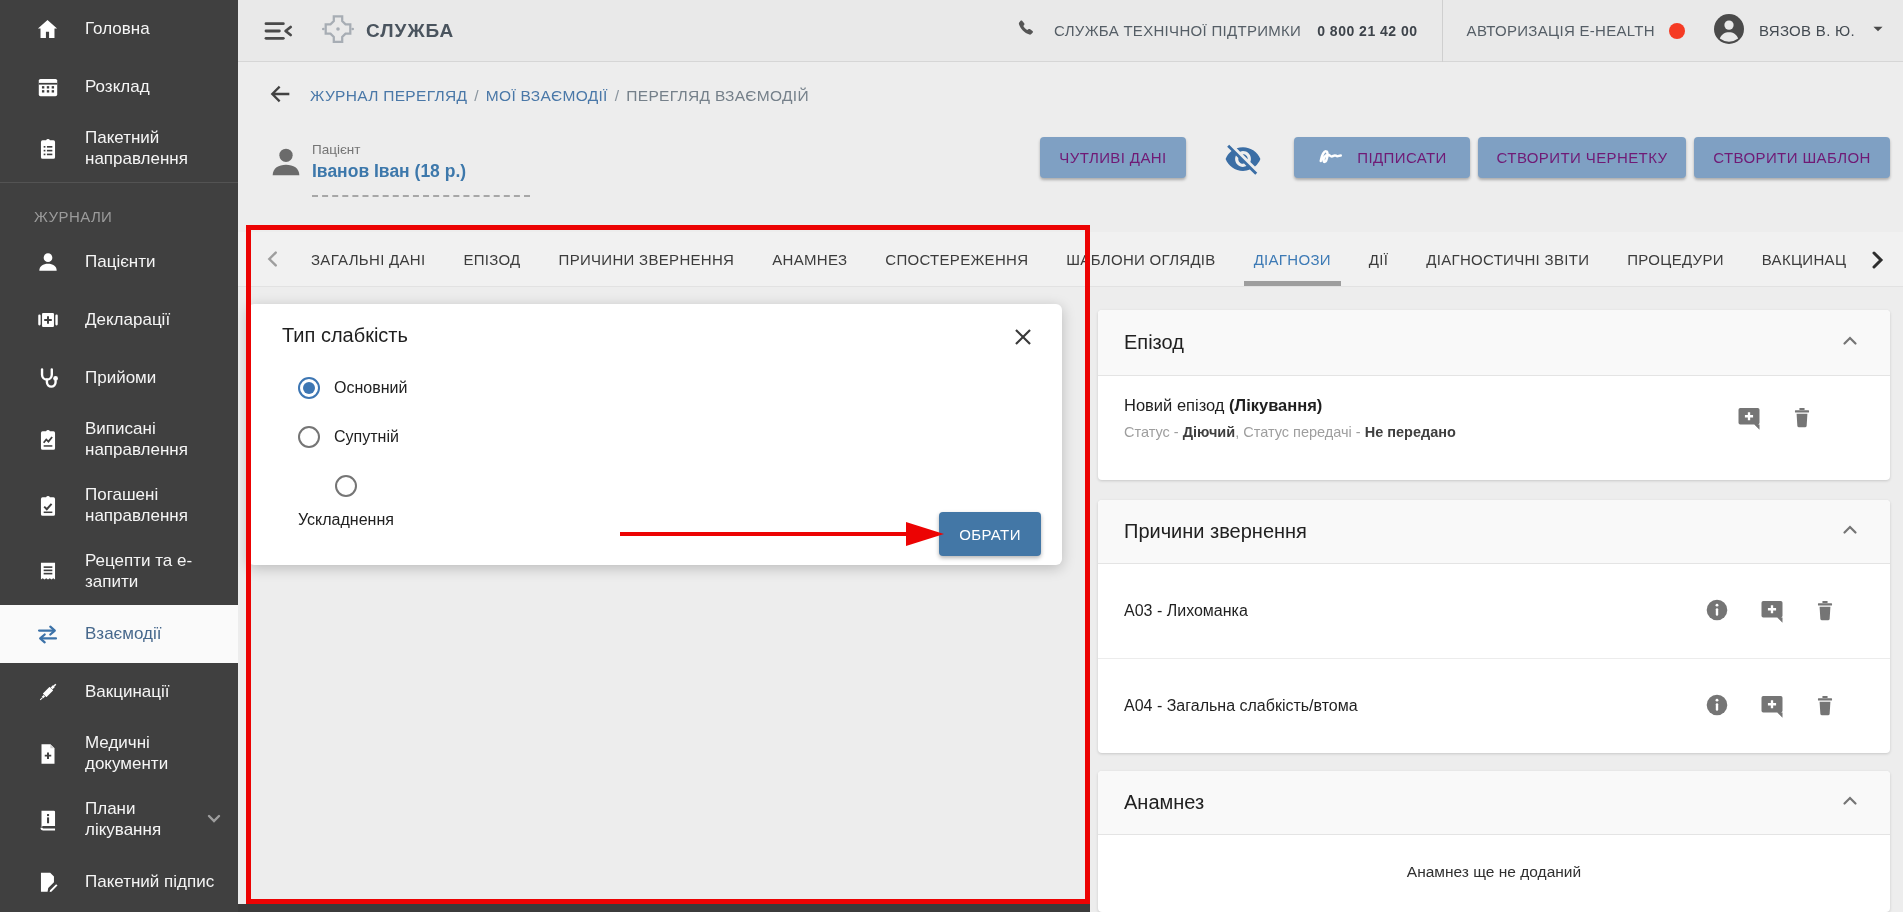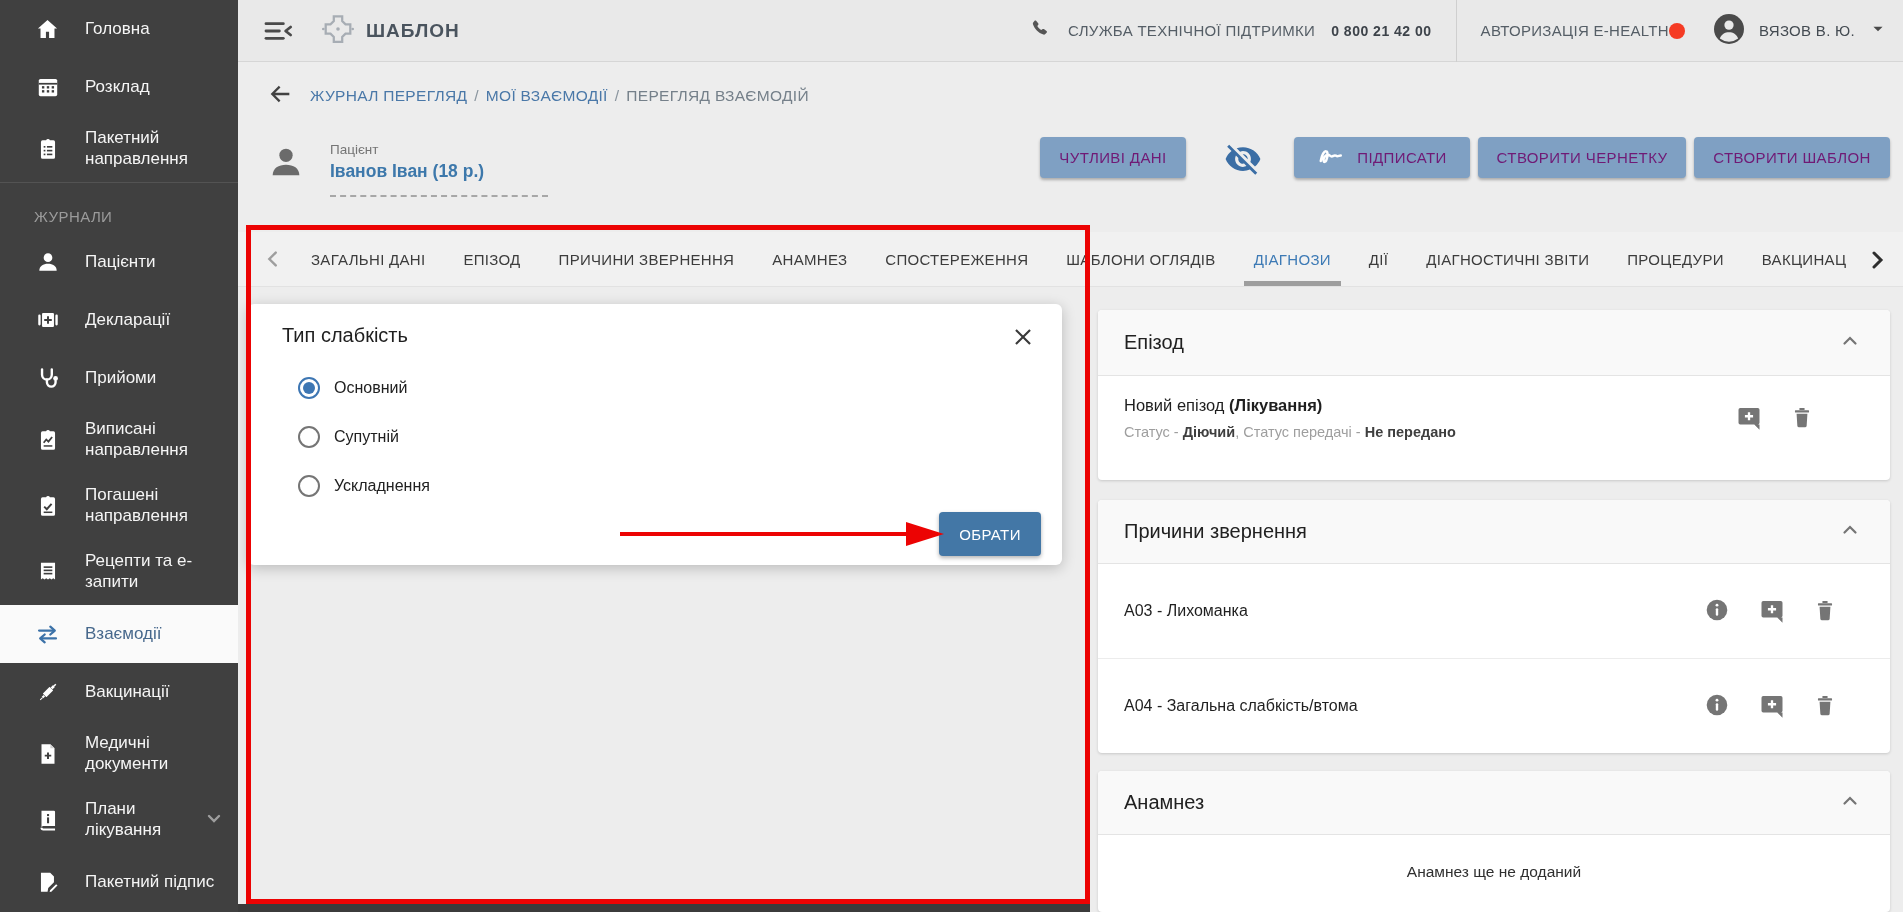--- a/index.html
+++ b/index.html
@@ -21,35 +21,35 @@
   
   #topbar { position:absolute; left:238px; top:0; width:1665px; height:62px; background:#e9e9e9;
             border-bottom:1px solid #d6d6d6; display:flex; align-items:center; padding:0 14px 0 24px; z-index:10; }
   #menu-btn { width:32px; height:32px; cursor:pointer; }
   #logo { display:flex; align-items:center; gap:10px; margin-left:26px; }
   #logo-text { font-size:19px; font-weight:bold; color:#4a545e; letter-spacing:1px; }
   #support { display:flex; align-items:center; gap:16px; margin-left:auto; }
   #support-label { font-size:15px; color:#555e66; letter-spacing:.3px; }
   #support-phone { font-size:14px; font-weight:bold; color:#3d434a; letter-spacing:.5px; }
   .v-div { width:1px; height:62px; background:#cfcfcf; margin:0 24px; }
-  #auth { display:flex; align-items:center; cursor:pointer; }
+  #auth { display:flex; align-items:center; gap:14px; cursor:pointer; }
   #auth-label { font-size:15px; color:#555e66; letter-spacing:.3px; }
   #auth-dot { width:16px; height:16px; border-radius:50%; background:#f53b24; }
   #user { display:flex; align-items:center; gap:12px; margin-left:26px; cursor:pointer; }
   #user-name { font-size:15px; color:#444b52; letter-spacing:.3px; }
 
   
   #breadcrumb { position:absolute; left:266px; top:80px; display:flex; align-items:center; gap:16px; z-index:5; }
   #breadcrumb .bc-text { font-size:15.5px; letter-spacing:.3px; }
   .bc-link { color:#4a78a8; cursor:pointer; }
   .bc-sep { color:#8a959e; margin:0 7px; }
   .bc-current { color:#75808a; }
 
   
-  #patient { position:absolute; left:266px; top:142px; display:flex; gap:24px; z-index:5;justify-content:flex-end; }
+  #patient { position:absolute; left:266px; top:142px; display:flex; gap:6px; z-index:5;justify-content:flex-end; }
   #patient-texts { padding-bottom:13px; border-bottom:2px dashed #a7a7a7; min-width:218px; }
   #patient-label { font-size:13.5px; color:#757575; }
   #patient-name { font-size:17.5px; font-weight:bold; color:#3d78ab; margin-top:4px; cursor:pointer; }
 
   
   .btn { position:absolute; top:137px; height:41px; background:#7fa0c3; color:#701a75; font-size:15px;
          letter-spacing:.4px; border-radius:4px; display:flex; align-items:center; justify-content:center;
          gap:10px; box-shadow:0 2px 3px rgba(0,0,0,.28); cursor:pointer; z-index:5; }
   #btn-sensitive { left:1040px; width:146px; }
   #eye-off { position:absolute; left:1224px; top:140px; width:38px; height:38px; cursor:pointer; z-index:5; }
@@ -98,21 +98,21 @@
   
   #modal { position:absolute; left:248px; top:304px; width:814px; height:261px; background:#fff;
            border-radius:6px; box-shadow:0 3px 14px rgba(0,0,0,.22); z-index:20; }
   #modal-title { position:absolute; left:34px; top:20px; font-size:20px; color:#1f1f1f; }
   #modal-close { position:absolute; right:26px; top:20px; width:26px; height:26px; cursor:pointer; }
   .radio-row { position:absolute; left:50px; display:flex; align-items:center; gap:14px; cursor:pointer; }
   .radio { width:22px; height:22px; border:2px solid #757575; border-radius:50%; position:relative; flex:0 0 22px; }
   .radio.sel { border-color:#3d76b3; }
   .radio.sel::after { content:''; position:absolute; inset:3px; background:#3d76b3; border-radius:50%; }
   .radio-label { font-size:16px; color:#212121; }
-  #opt-0 { top:73px; } #opt-1 { top:122px; } #opt-2 { top:171px; }
+  #opt-0 { top:73px; } #opt-1 { top:122px; } #opt-2 { top:171px;flex-direction:column; }
   #btn-choose { position:absolute; left:691px; top:208px; width:102px; height:44px; background:#4377a6;
                 color:#fff; font-size:15px; letter-spacing:.4px; border-radius:4px; display:flex;
                 align-items:center; justify-content:center; box-shadow:0 2px 4px rgba(0,0,0,.3); cursor:pointer; }
 
   
   #annot-rect { position:absolute; left:246px; top:225px; width:844px; height:679px;
                 border:5px solid #ec0303; z-index:50; pointer-events:none; }
   #annot-arrow { position:absolute; left:612px; top:514px; width:336px; height:40px; z-index:60; pointer-events:none; }
   #bottom-strip { position:absolute; left:238px; top:904px; width:852px; height:8px; background:#3b3b3b; z-index:55; }
 </style>
@@ -304,21 +304,21 @@
     </span>
     <div id="logo">
       <span>
         <svg viewBox="0 0 24 24" width="36" height="36" fill="none" stroke="#a7adb4" stroke-width="1.5" stroke-linecap="round">
             <path d="M9.2 3.5v3.2L7 8.9H3.8v6.2H7l2.2 2.2v3.2h5.6v-3.2l2.2-2.2h3.2V8.9H17l-2.2-2.2V3.5z"></path>
             <circle cx="12" cy="12" r="1.2" fill="#a7adb4" stroke="none"></circle>
             <circle cx="2.2" cy="12" r="0.9" fill="#a7adb4" stroke="none"></circle>
             <circle cx="21.8" cy="12" r="0.9" fill="#a7adb4" stroke="none"></circle>
           </svg>
       </span>
-      <span id="logo-text">ШАБЛОН</span>
+      <span id="logo-text">СЛУЖБА</span>
     </div>
     <div id="support">
       <span>
         <svg viewBox="0 0 24 24" width="24" height="24">
             <path fill="#555" d="M6.6 3.8c.5-.5 1.3-.4 1.7.1l1.9 2.3c.4.4.4 1 .1 1.5l-1 1.4c.9 1.7 2.3 3.1 4 4l1.4-1c.5-.3 1.1-.3 1.5.1l2.3 1.9c.5.4.6 1.2.1 1.7l-1.3 1.3c-.5.5-1.2.7-1.9.5-5-1.5-9-5.5-10.5-10.5-.2-.7 0-1.4.5-1.9z"></path>
           </svg>
       </span>
       <span id="support-label">СЛУЖБА ТЕХНІЧНОЇ ПІДТРИМКИ</span>
       <span id="support-phone">0 800 21 42 00</span>
     </div>

